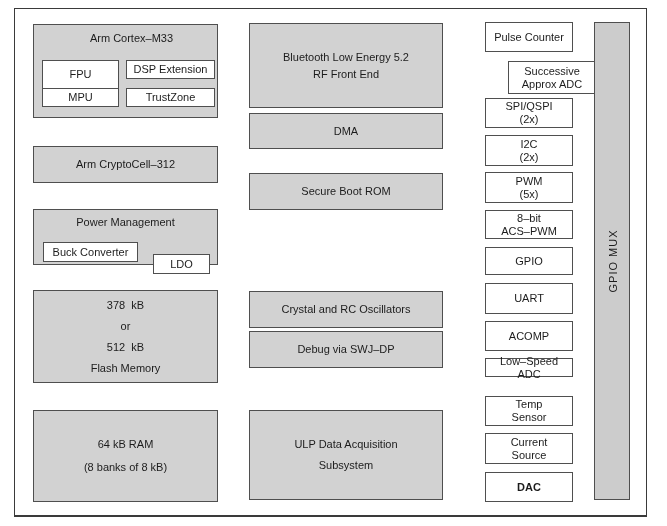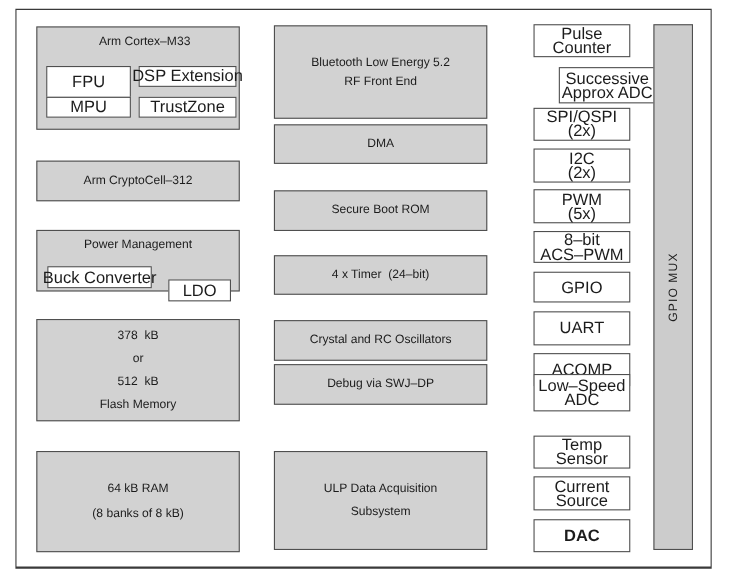--- a/index.html
+++ b/index.html
@@ -16,21 +16,21 @@
     position:absolute;background:#d2d2d2;border:1.7px solid #4f4f4f;
     box-sizing:border-box;display:flex;flex-direction:column;
     align-items:center;justify-content:center;text-align:center;
     font-size:11px;line-height:13px;
   }
   .blk .one{white-space:pre;}
   .wbox{
     position:absolute;background:#ffffff;border:1.5px solid #4f4f4f;
     box-sizing:border-box;display:flex;flex-direction:column;
     align-items:center;justify-content:center;text-align:center;
-    font-size:15px;line-height:13px;
+    font-size:11px;line-height:13px;
   }
   
   .col-left{left:33px;width:185px;}
   #blk-cortex{top:24px;height:94px;justify-content:flex-start;padding-left:12px;}
   #blk-cortex .blk-title{margin-top:7px;}
   #blk-power{top:209px;height:56px;justify-content:flex-start;}
   #blk-power .blk-title{margin-top:6px;}
   #blk-crypto{top:146px;height:37px;}
   #blk-flash{top:290px;height:93px;gap:8px;}
   #blk-ram{top:410px;height:92px;gap:10px;}
@@ -109,23 +109,20 @@
   </div>
 
   <div class="blk col-mid" id="blk-dma">
     <span class="one">DMA</span>
   </div>
 
   <div class="blk col-mid" id="blk-rom">
     <span class="one">Secure Boot ROM</span>
   </div>
 
-  <div class="blk col-mid" id="blk-timer">
-    <span class="one">4 x Timer  (24–bit)</span>
-  </div>
 
   <div class="blk col-mid" id="blk-osc">
     <span class="one">Crystal and RC Oscillators</span>
   </div>
 
   <div class="blk col-mid" id="blk-debug">
     <span class="one">Debug via SWJ–DP</span>
   </div>
 
   <div class="blk col-mid" id="blk-ulp">
@@ -158,21 +155,21 @@
   </div>
   <div class="wbox rbox" style="top:247px;height:28px;">
     <span class="one">GPIO</span>
   </div>
   <div class="wbox rbox" style="top:283px;height:31px;">
     <span class="one">UART</span>
   </div>
   <div class="wbox rbox" style="top:321px;height:30px;">
     <span class="one">ACOMP</span>
   </div>
-  <div class="wbox rbox" style="top:340px;height:34px;">
+  <div class="wbox rbox" style="top:358px;height:19px;">
     <span class="one">Low–Speed</span>
     <span class="one">ADC</span>
   </div>
   <div class="wbox rbox" style="top:396px;height:30px;">
     <span class="one">Temp</span>
     <span class="one">Sensor</span>
   </div>
   <div class="wbox rbox" style="top:433px;height:31px;">
     <span class="one">Current</span>
     <span class="one">Source</span>

